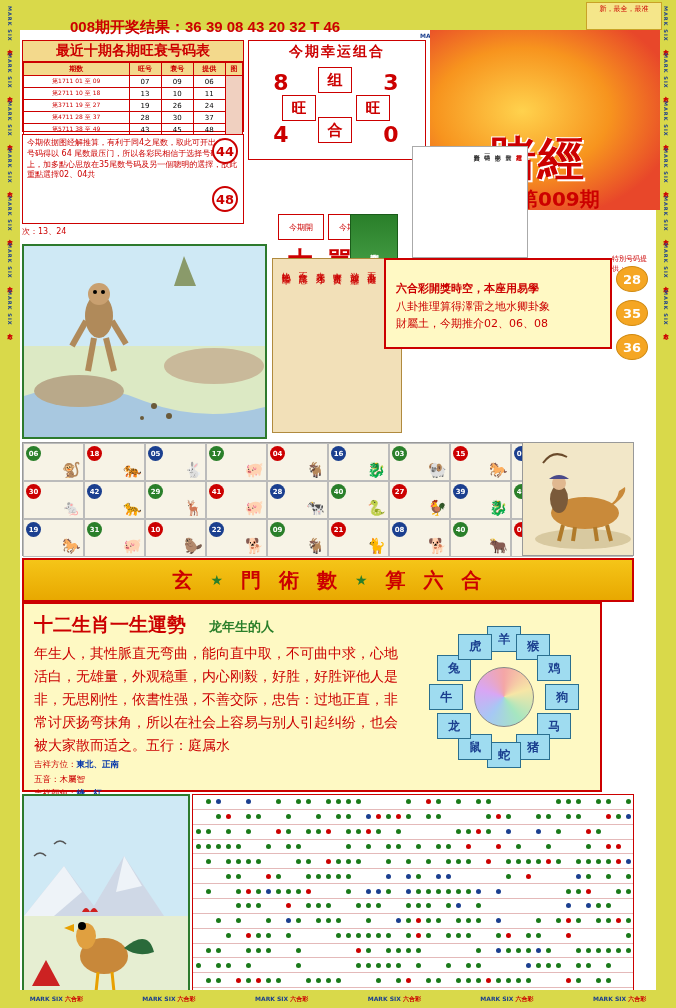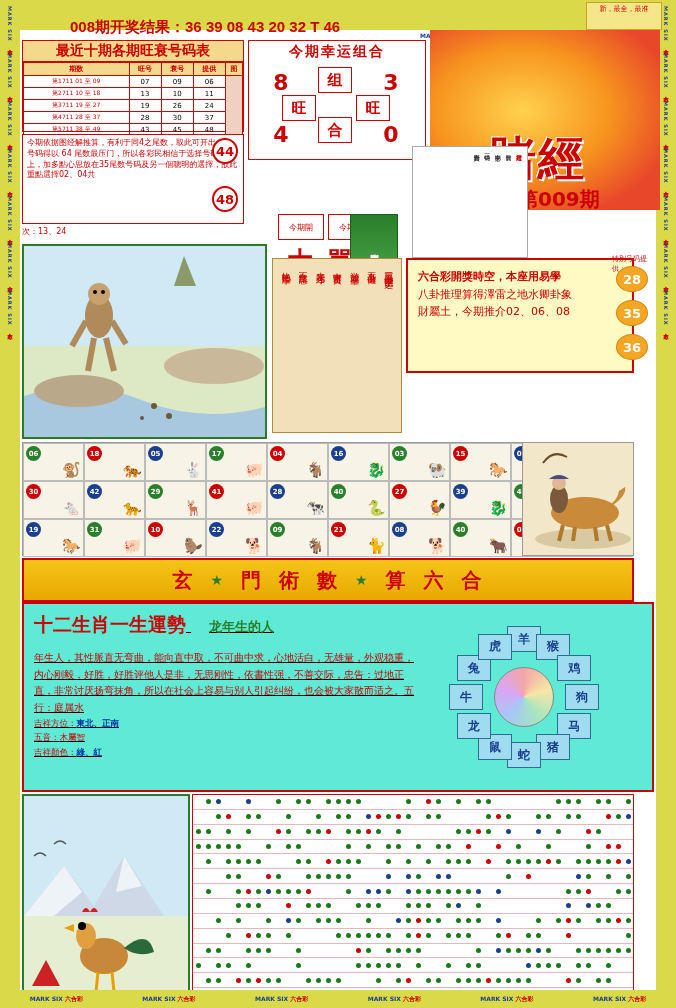--- a/index.html
+++ b/index.html
@@ -189,23 +189,23 @@
   }
   .scroll .inner {
     padding:6px 4px; display:flex; flex-direction:row-reverse; justify-content:center;
   }
   .scroll .inner span {
     writing-mode:vertical-rl; font-size:9px; color:#c00; line-height:1.9;
     letter-spacing:1px;
   }
   
   .promo {
-    position:absolute; left:386px; top:240px; width:228px; height:115px;
+    position:absolute; left:364px; top:240px; width:228px; height:91px;
     background:#fff9c4; border:2px solid #c00;
-    padding:8px 10px; color:#c00;
+    padding:20px 10px; color:#c00;
   }
   .promo .l1 { font-size:11px; font-weight:bold; line-height:1.6; }
   .promo .l2 { font-size:11px; line-height:1.6; }
   .special {
     position:absolute; left:592px; top:236px; width:46px; height:12px;
     font-size:7px; color:#c00;
   }
   .specialcol {
     position:absolute; left:596px; top:248px; width:44px;
   }
@@ -242,29 +242,29 @@
     position:absolute; left:2px; top:540px; width:612px; height:44px;
     background:linear-gradient(180deg,#f5c518,#e8a800);
     border:2px solid #c00;
     display:flex; align-items:center; justify-content:center;
     gap:16px; color:#c00; font-size:20px; font-weight:bold;
     letter-spacing:2px;
   }
   .banner .star { color:#2a7f2a; font-size:14px; }
   
   .fortune {
-    position:absolute; left:2px; top:584px; width:632px; height:190px;
-    background:#5eead4; border:2px solid #c00; display:flex;text-decoration:underline;
+    position:absolute; left:2px; top:584px; width:580px; height:190px;
+    background:#fef9c3; border:2px solid #c00; display:flex;
   }
   .fortune .txt { width:400px; padding:8px 10px; }
   .fortune h2 {
     font-size:19px; color:#c00; font-weight:bold; display:inline-block;
   }
   .fortune .sub { font-size:13px; color:#2a7f2a; font-weight:bold; margin-left:18px; }
-  .fortune p { font-size:10px; color:#c00; line-height:1.65; margin-top:12px; }
+  .fortune p { font-size:14px; color:#c00; line-height:1.65; margin-top:4px; }
   .fortune .kv { font-size:8.5px; color:#c00; line-height:1.7; }
   .fortune .kv b { color:#0033aa; }
   .wheel {
     width:200px; position:relative;
     display:flex; align-items:center; justify-content:center;
   }
   .wheel .oct {
     width:150px; height:150px; position:relative;
   }
   .wheel .seg {

